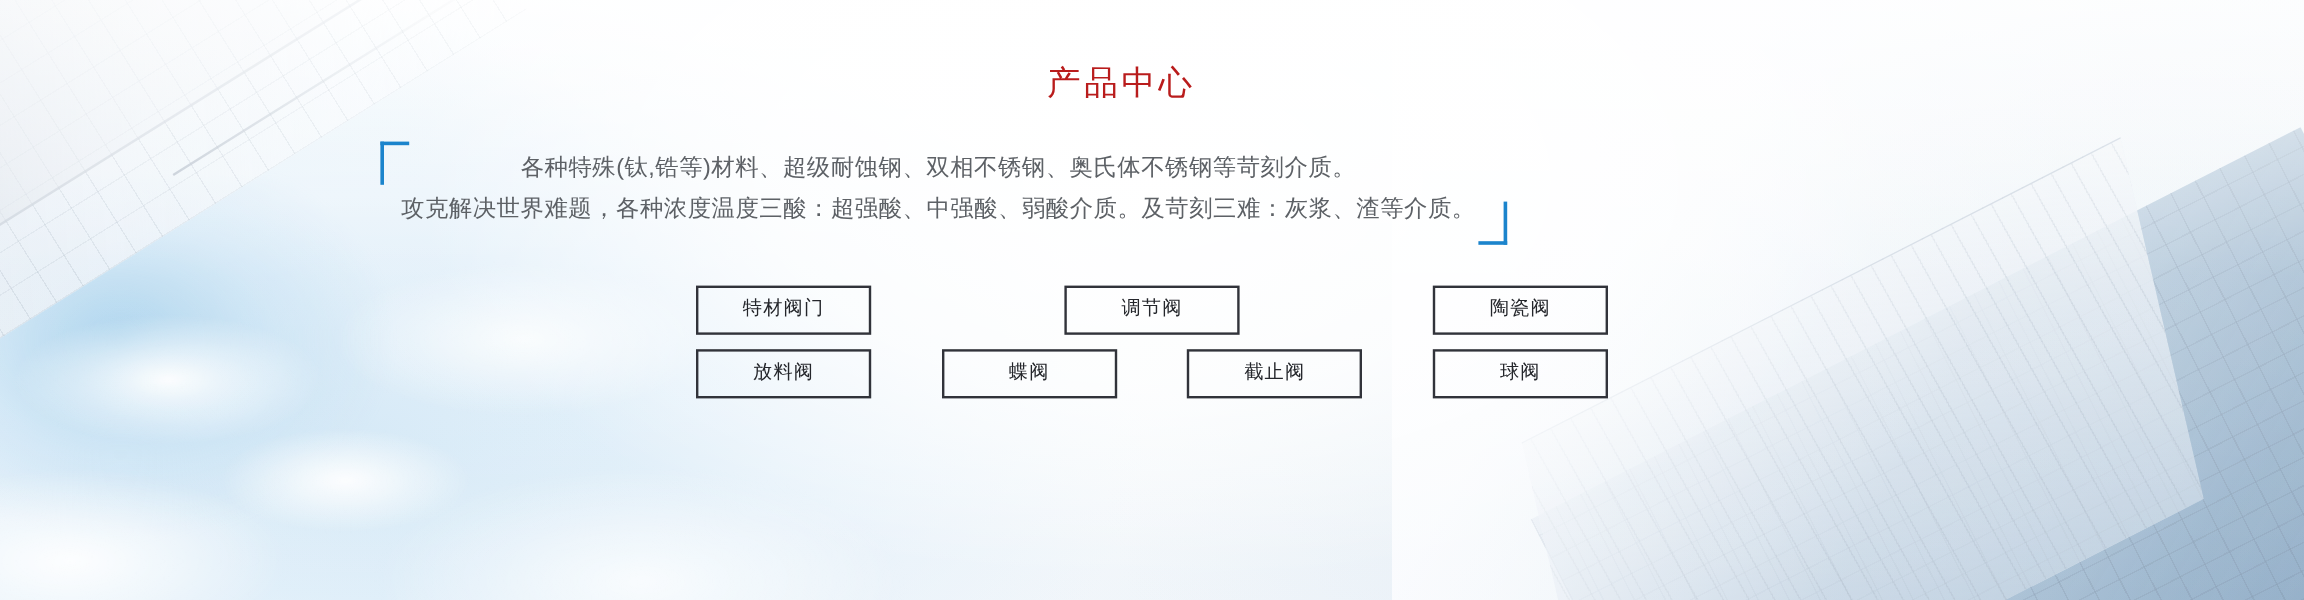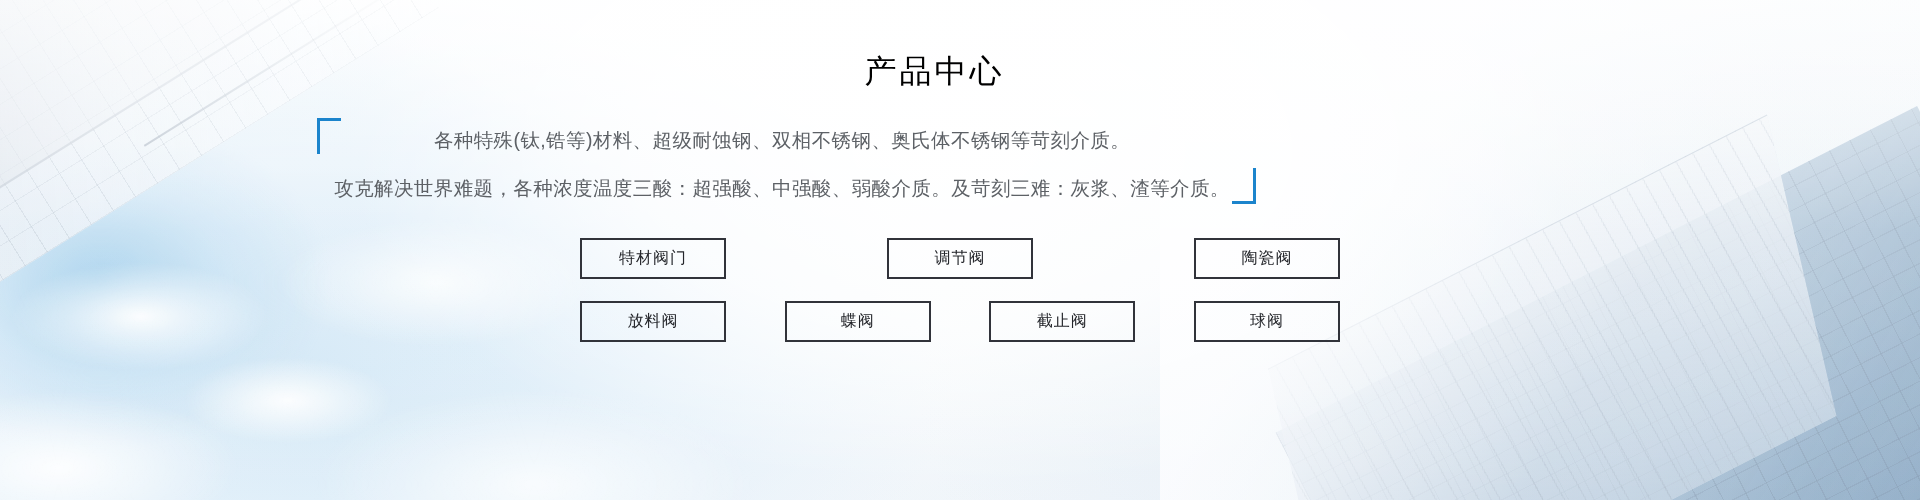--- a/index.html
+++ b/index.html
@@ -100,39 +100,39 @@
 
   
   .content {
     position: absolute; inset: 0;
     z-index: 5;
   }
 
   .page-title {
     position: absolute; top: 52px; left: 0; width: 1869px;
     text-align: center;
-    font-size: 32px;
+    font-size: 28px;
     font-weight: 400;
     letter-spacing: 3px;
-    color: #000000;
+    color: #b91c1c;
     line-height: 1.2;
   }
 
   .desc-block {
     position: absolute; top: 125px; left: 0; width: 1564px;
     text-align: center;
   }
   .desc-line {
     font-size: 19.5px;
     color: #5d6166;
     line-height: 1.55;
     letter-spacing: 0.4px;
     white-space: nowrap;
   }
-  .desc-line + .desc-line { margin-top: 19px; font-family: Liberation Serif, serif; }
+  .desc-line + .desc-line { margin-top: 4px; }
 
   .bracket {
     position: absolute;
     z-index: 6;
   }
   .bracket-tl {
     left: 317px; top: 118px; width: 24px; height: 36px;
     border-left: 3px solid #1b84cc;
     border-top: 3px solid #1b84cc;
   }
@@ -146,21 +146,21 @@
     position: absolute;
     top: 238px; left: 50%;
     transform: translateX(-50%);
     width: 760px;
   }
   .btn-row {
     display: flex;
     justify-content: space-between;
     align-items: center;
   }
-  .btn-row + .btn-row { margin-top: 22px; }
+  .btn-row + .btn-row { margin-top: 12px; }
   .cat-btn {
     width: 146px;
     height: 41px;
     border: 2px solid #31333a;
     background: transparent;
     color: #24262b;
     font-size: 16px;
     font-family: "Liberation Sans", "DejaVu Sans", sans-serif;
     letter-spacing: 1px;
     display: flex;

